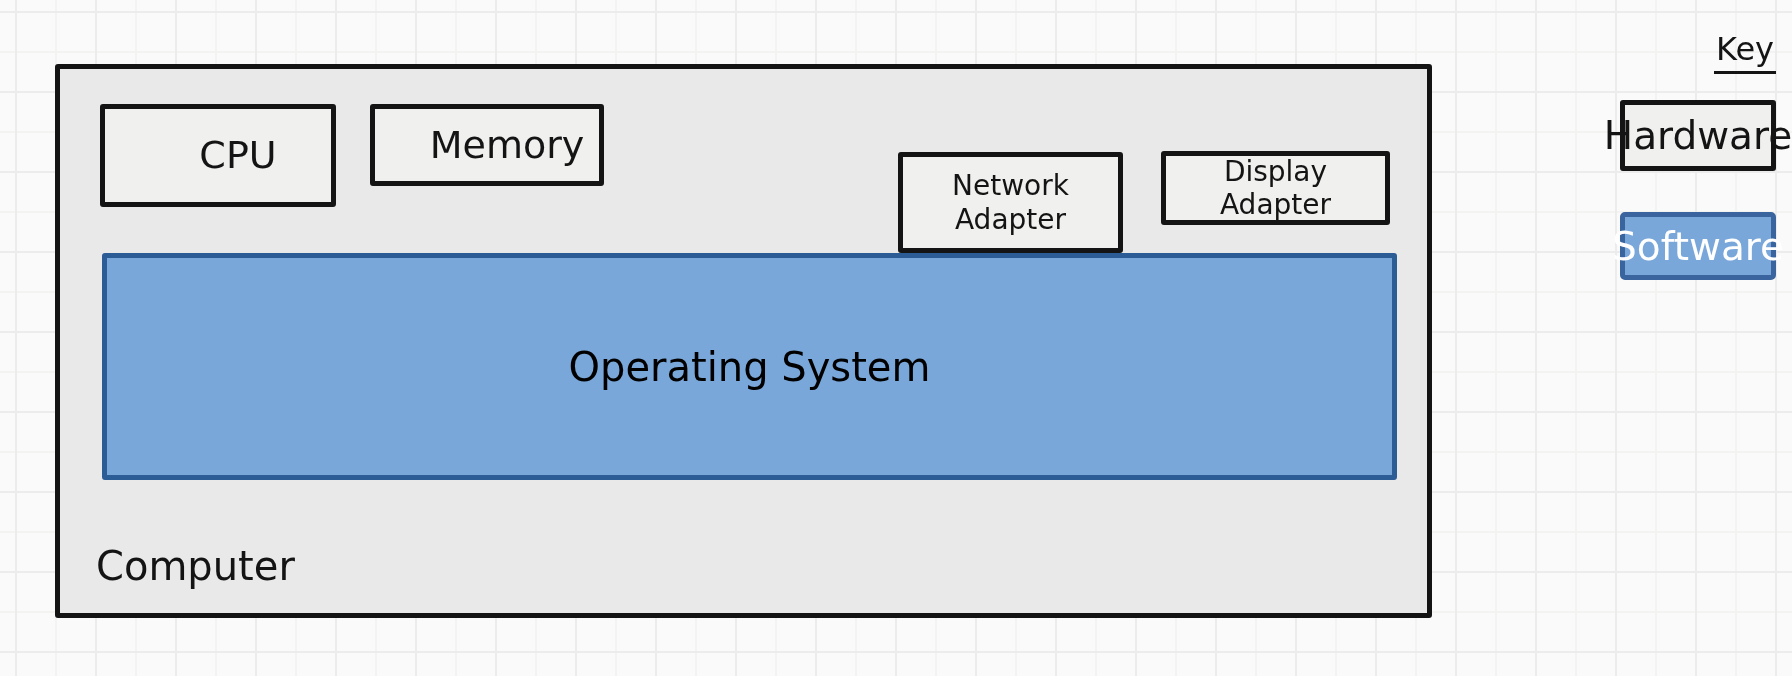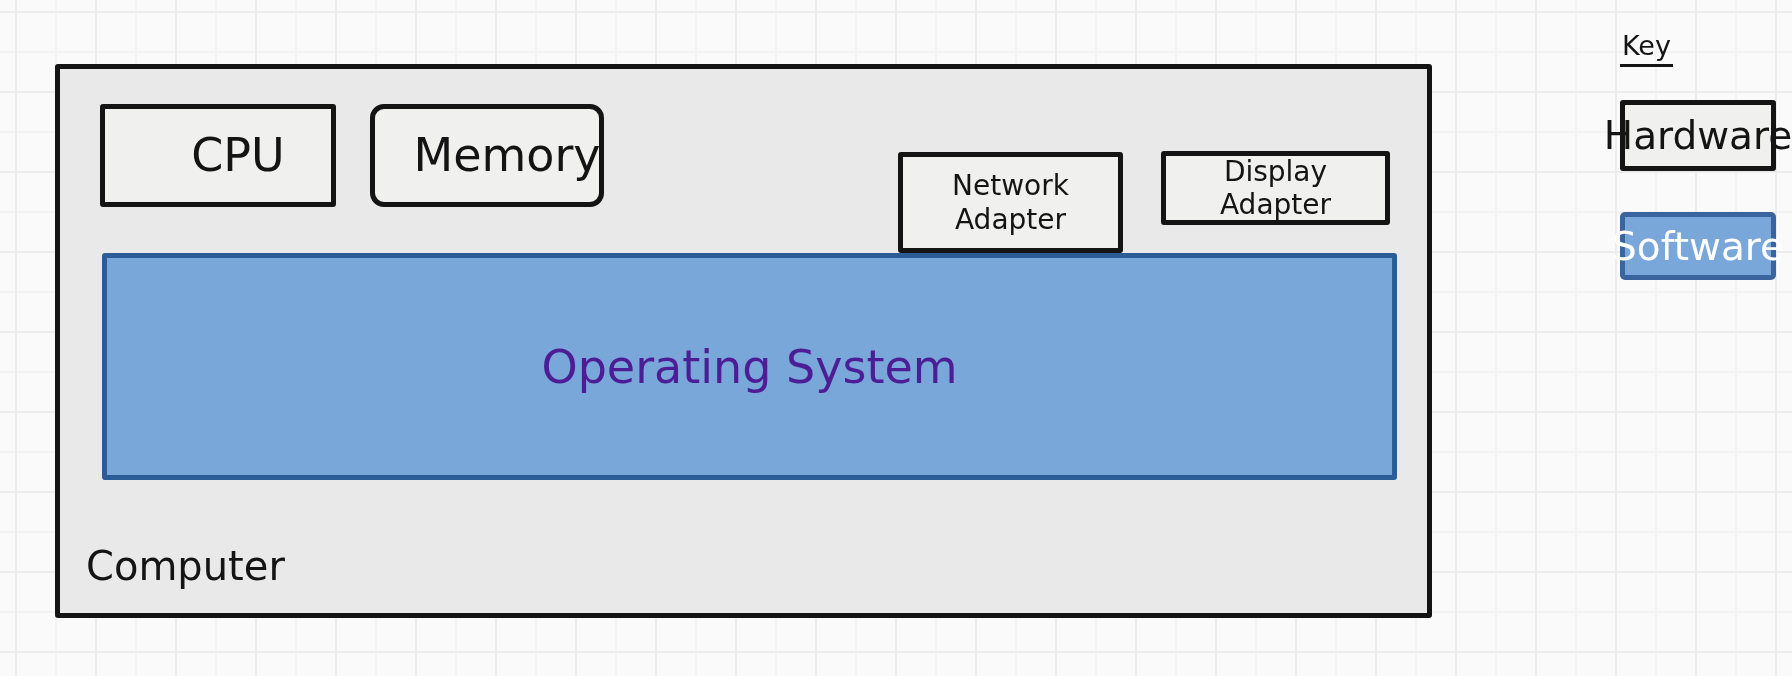--- a/index.html
+++ b/index.html
@@ -38,46 +38,46 @@
     background:var(--computer-fill);
     border:5px solid var(--ink);
     border-radius:3px;
   }
   .hw-node{
     background:var(--hardware-fill);
     border:5px solid var(--ink);
     border-radius:3px;
     display:flex;align-items:center;justify-content:center;
     text-align:center;
-    font-size:46px;line-height:1.18;
+    font-size:38px;line-height:1.18;
     color:var(--ink);
     padding-left:40px;
   }
   .hw-node.two-line{font-size:28px;padding:4px 4px;margin-top:46px;}
   .node-cpu{left:100px;top:104px;width:236px;height:103px;}
-  .node-memory{left:370px;top:104px;width:234px;height:103px;border-radius:14px;}
+  .node-memory{left:370px;top:104px;width:234px;height:82px;}
   .node-disk{left:635px;top:105px;width:227px;height:102px;}
   .node-network-adapter{left:898px;top:106px;width:225px;height:101px;}
   .node-display-adapter{left:1161px;top:105px;width:229px;height:74px;}
   .os-node{
     left:102px;top:253px;width:1295px;height:227px;
     background:var(--software-fill);
     border:5px solid var(--software-border);
     border-radius:3px;
     display:flex;align-items:center;justify-content:center;
-    font-size:46px;color:#4c1d95;
+    font-size:40px;color:#000000;
   }
   .computer-label{
-    left:86px;top:543px;
+    left:96px;top:543px;
     font-size:40px;line-height:47px;
     color:var(--ink);
   }
   .key-title{
     left:1620px;top:30px;width:156px;
-    text-align:left;font-size:27px;
+    text-align:right;font-size:32px;
   }
   .key-title span{
     display:inline-block;
     border-bottom:3px solid var(--ink);
     padding:0 2px 3px 2px;
   }
   .key-box{
     display:flex;align-items:center;justify-content:center;
     text-align:center;
     font-size:39px;

